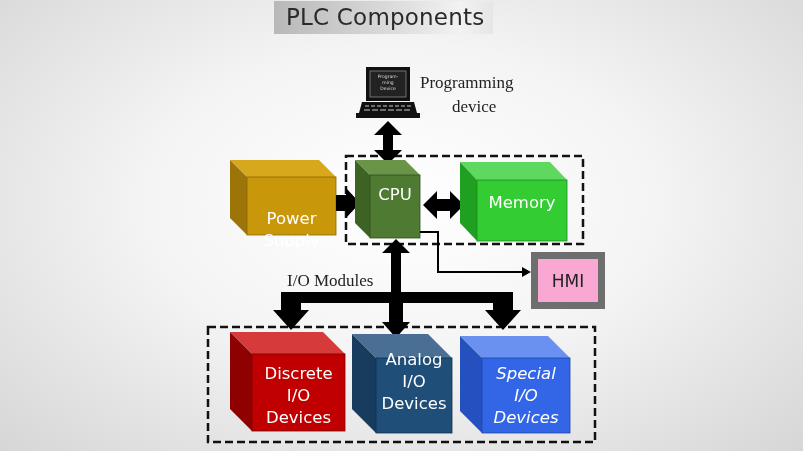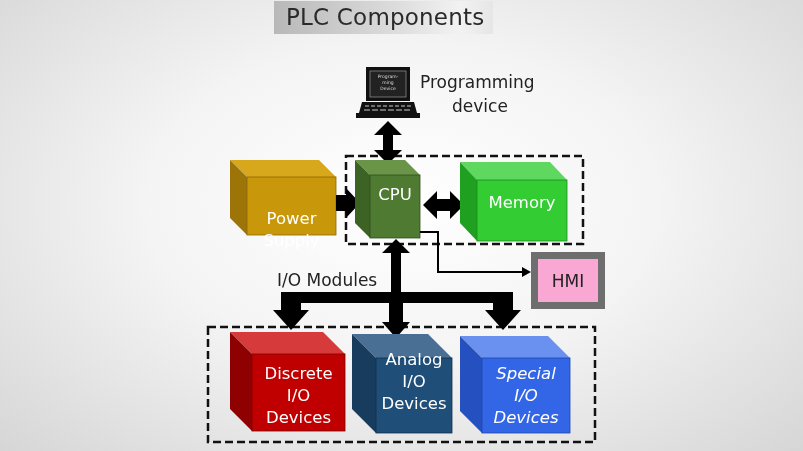--- a/index.html
+++ b/index.html
@@ -8,21 +8,21 @@
     background: radial-gradient(ellipse at 50% 45%, #ffffff 0%, #f4f4f4 45%, #d6d6d6 100%);
     font-family: "DejaVu Sans", sans-serif;
   }
   .abs { position:absolute; }
   .title-box {
     left:274px; top:1px; width:219px; height:33px;
     background: linear-gradient(to right, #b8b8b8 0%, #dcdcdc 55%, #f2f2f2 85%, #e6e6e6 100%);
     font-size:23px; color:#2a2a2a; line-height:33px; padding-left:12px; box-sizing:border-box;
     letter-spacing:0.2px;
   }
-  .label { color:#222; font-size:17px; line-height:21px; }
+  .label { color:#222; font-size:17px; line-height:21px;font-family:Liberation Serif, serif; }
   .box-text {
     position:absolute; color:#fff; text-align:center; font-size:16.5px; line-height:22px;
     display:flex; align-items:center; justify-content:center; white-space:pre-line;
   }
   svg { position:absolute; left:0; top:0; }
   .hmi {
     left:531px; top:252px; width:74px; height:57px; box-sizing:border-box;
     border:7px solid #6e6e6e; background:#f9a8d4; display:flex; align-items:center; justify-content:center;
     font-size:17px; color:#222;
   }
@@ -108,21 +108,21 @@
 
 <div class="box-text" style="left:247px; top:177px; width:89px; height:58px;margin-top:24px;">Power
 Supply</div>
 <div class="box-text" style="left:370px; top:163px; width:50px; height:63px;">CPU</div>
 <div class="box-text" style="left:477px; top:172px; width:90px; height:61px;">Memory</div>
 
 <div class="abs hmi">
     <span>HMI</span>
   </div>
 
-<div class="abs label" style="left:277px; top:270px;">I/O Modules</div>
+<div class="abs label" style="left:287px; top:270px;">I/O Modules</div>
 
 <div class="box-text" style="left:252px; top:354px; width:93px; height:84px;">Discrete
 I/O
 Devices</div>
 <div class="box-text" style="left:376px; top:344px; width:76px; height:75px;">Analog
 I/O
 Devices</div>
 <div class="box-text" style="left:482px; top:358px; width:88px; height:75px;font-style:italic;">Special
 I/O
 Devices</div>

